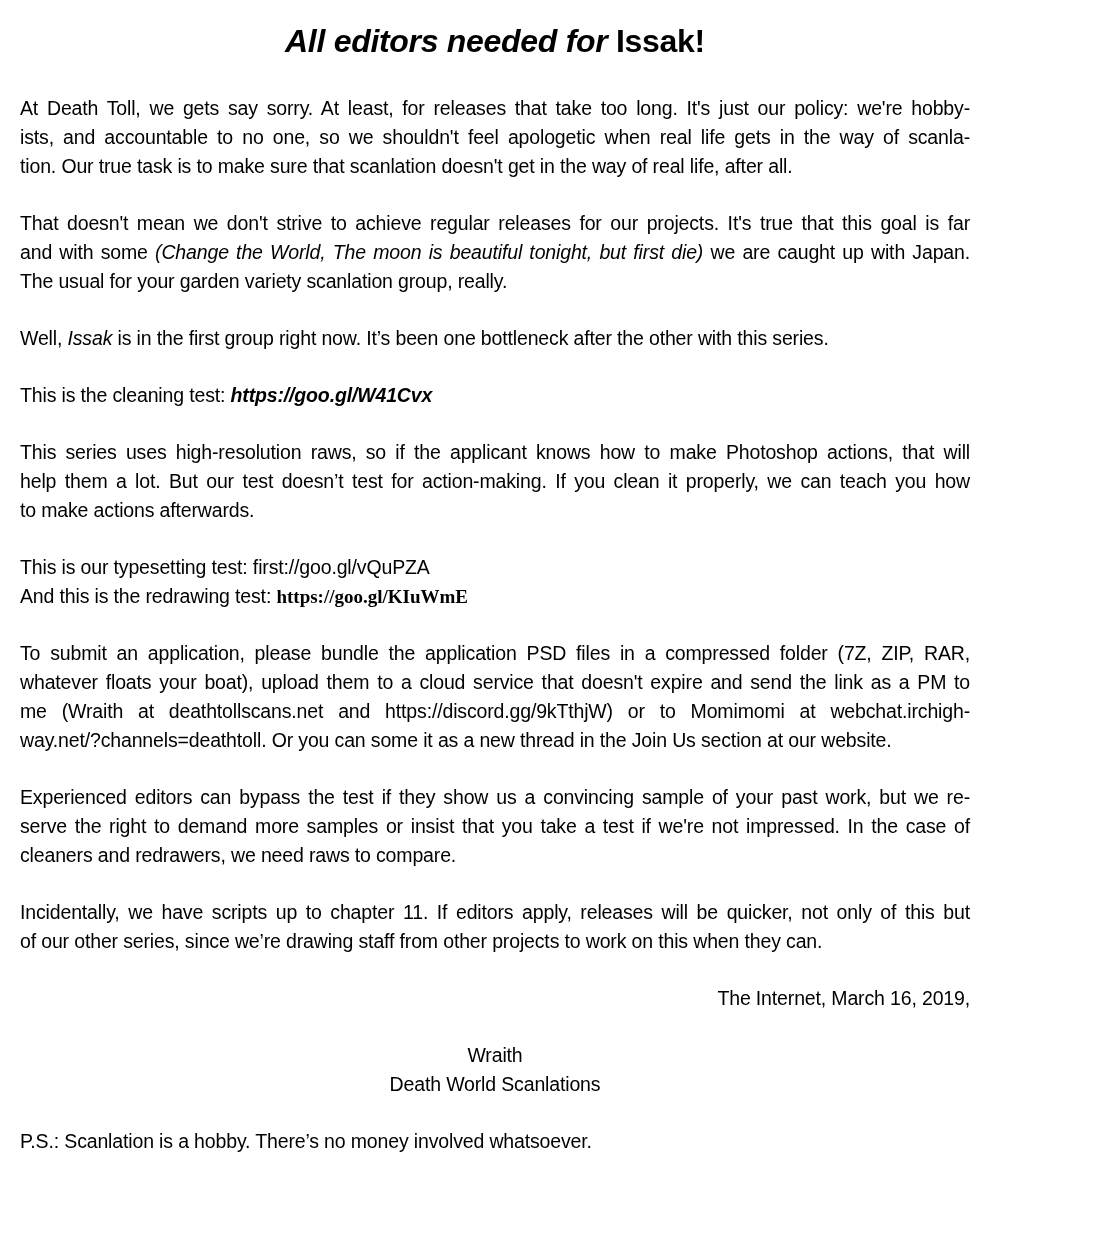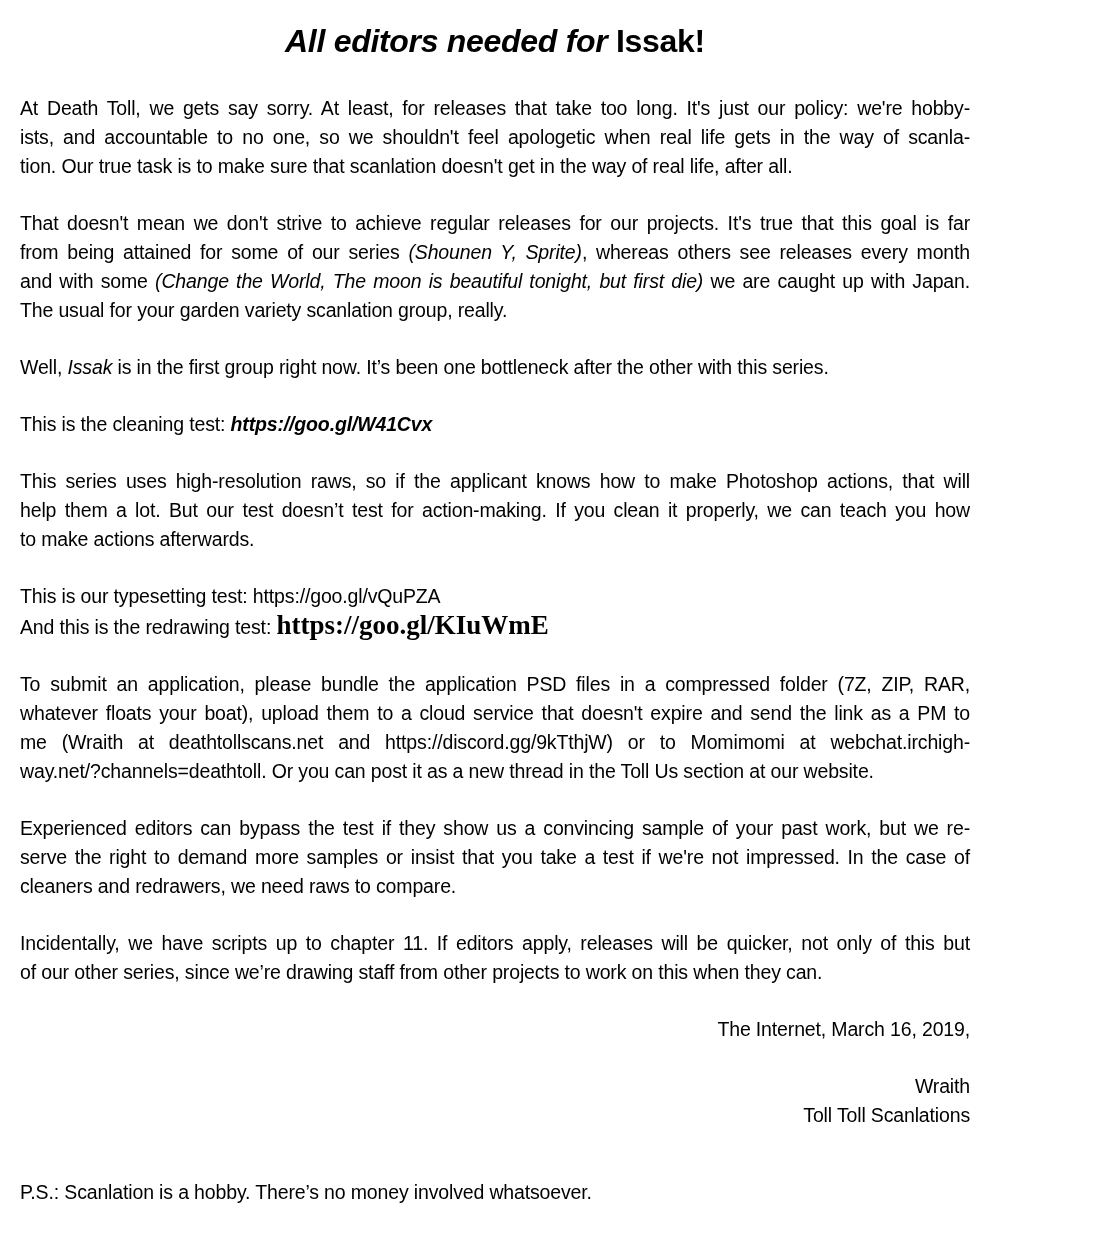--- a/index.html
+++ b/index.html
@@ -30,80 +30,79 @@
   .paragraph { margin: 0 0 28px 0; }
   .line { min-height: 29px; }
   .paragraph.justify .line { text-align: justify; text-align-last: justify; }
   .paragraph.justify .line.last { text-align-last: left; }
   .seg-regular { font-style: normal; font-weight: normal; text-align: center; }
   .seg-italic { font-style: italic; }
   .seg-bold-italic { font-weight: bold; font-style: italic; text-align: right; }
   .seg-serif-bold {
     font-family: "Liberation Serif", "DejaVu Serif", serif;
     font-weight: bold;
-    font-size: 27px;
+    font-size: 19px;
     letter-spacing: 0;
   }
   .align-right { text-align: right; }
   .dateline { margin: 0 0 28px 0; }
-  .signature { margin: 0 0 48px 0; }
+  .signature { margin: 0 0 28px 0; text-align: center; }
 </style>
 </head>
 <body>
 
 <div class="page">
 
   <h1 class="doc-title"><span class="title-italic">All editors needed for </span><span class="title-upright">Issak!</span></h1>
 
   <div id="document-body">
       <div class="paragraph justify">
         <div class="line"><span class="seg-regular">At Death Toll, we gets say sorry. At least, for releases that take too long. It's just our policy: we're hobby-</span></div>
         <div class="line"><span class="seg-regular">ists, and accountable to no one, so we shouldn't feel apologetic when real life gets in the way of scanla-</span></div>
         <div class="line last"><span class="seg-regular">tion. Our true task is to make sure that scanlation doesn't get in the way of real life, after all.</span></div>
       </div>
       <div class="paragraph justify">
         <div class="line"><span class="seg-regular">That doesn't mean we don't strive to achieve regular releases for our projects. It's true that this goal is far</span></div>
-        <div class="line"><span class="seg-regular">from being attained for some of our series </span><span class="seg-italic">(Shounen Y, Sprite)</span><span class="seg-regular">, whereas others see releases every month</span></div>
         <div class="line"><span class="seg-regular">and with some </span><span class="seg-italic">(Change the World, The moon is beautiful tonight, but first die)</span><span class="seg-regular"> we are caught up with Japan.</span></div>
         <div class="line last"><span class="seg-regular">The usual for your garden variety scanlation group, really.</span></div>
       </div>
       <div class="paragraph">
         <div class="line last"><span class="seg-regular">Well, </span><span class="seg-italic">Issak</span><span class="seg-regular"> is in the first group right now. It’s been one bottleneck after the other with this series.</span></div>
       </div>
       <div class="paragraph">
         <div class="line last"><span class="seg-regular">This is the cleaning test: </span><span class="seg-bold-italic">https://goo.gl/W41Cvx</span></div>
       </div>
       <div class="paragraph justify">
         <div class="line"><span class="seg-regular">This series uses high-resolution raws, so if the applicant knows how to make Photoshop actions, that will</span></div>
         <div class="line"><span class="seg-regular">help them a lot. But our test doesn’t test for action-making. If you clean it properly, we can teach you how</span></div>
         <div class="line last"><span class="seg-regular">to make actions afterwards.</span></div>
       </div>
       <div class="paragraph">
-        <div class="line last"><span class="seg-regular">This is our typesetting test: </span><span class="seg-regular">https://goo.gl/vQuPZA</span></div>
+        <div class="line last"><span class="seg-regular">This is our typesetting test: </span><span class="seg-regular">first://goo.gl/vQuPZA</span></div>
         <div class="line last"><span class="seg-regular">And this is the redrawing test: </span><span class="seg-serif-bold">https://goo.gl/KIuWmE</span></div>
       </div>
       <div class="paragraph justify">
         <div class="line"><span class="seg-regular">To submit an application, please bundle the application PSD files in a compressed folder (7Z, ZIP, RAR,</span></div>
         <div class="line"><span class="seg-regular">whatever floats your boat), upload them to a cloud service that doesn't expire and send the link as a PM to</span></div>
         <div class="line"><span class="seg-regular">me (Wraith at deathtollscans.net and https://discord.gg/9kTthjW) or to Momimomi at webchat.irchigh-</span></div>
-        <div class="line last"><span class="seg-regular">way.net/?channels=deathtoll. Or you can post it as a new thread in the Toll Us section at our website.</span></div>
+        <div class="line last"><span class="seg-regular">way.net/?channels=deathtoll. Or you can some it as a new thread in the Join Us section at our website.</span></div>
       </div>
       <div class="paragraph justify">
         <div class="line"><span class="seg-regular">Experienced editors can bypass the test if they show us a convincing sample of your past work, but we re-</span></div>
         <div class="line"><span class="seg-regular">serve the right to demand more samples or insist that you take a test if we're not impressed. In the case of</span></div>
         <div class="line last"><span class="seg-regular">cleaners and redrawers, we need raws to compare.</span></div>
       </div>
       <div class="paragraph justify">
         <div class="line"><span class="seg-regular">Incidentally, we have scripts up to chapter 11. If editors apply, releases will be quicker, not only of this but</span></div>
         <div class="line last"><span class="seg-regular">of our other series, since we’re drawing staff from other projects to work on this when they can.</span></div>
       </div>
     </div>
 
   <div class="align-right dateline">The Internet, March 16, 2019,</div>
 
   <div class="align-right signature">
     <div class="line">Wraith</div>
-    <div class="line">Toll Toll Scanlations</div>
+    <div class="line">Death World Scanlations</div>
   </div>
 
   <div>P.S.: Scanlation is a hobby. There’s no money involved whatsoever.</div>
 
 </div>
 
 </body></html>

